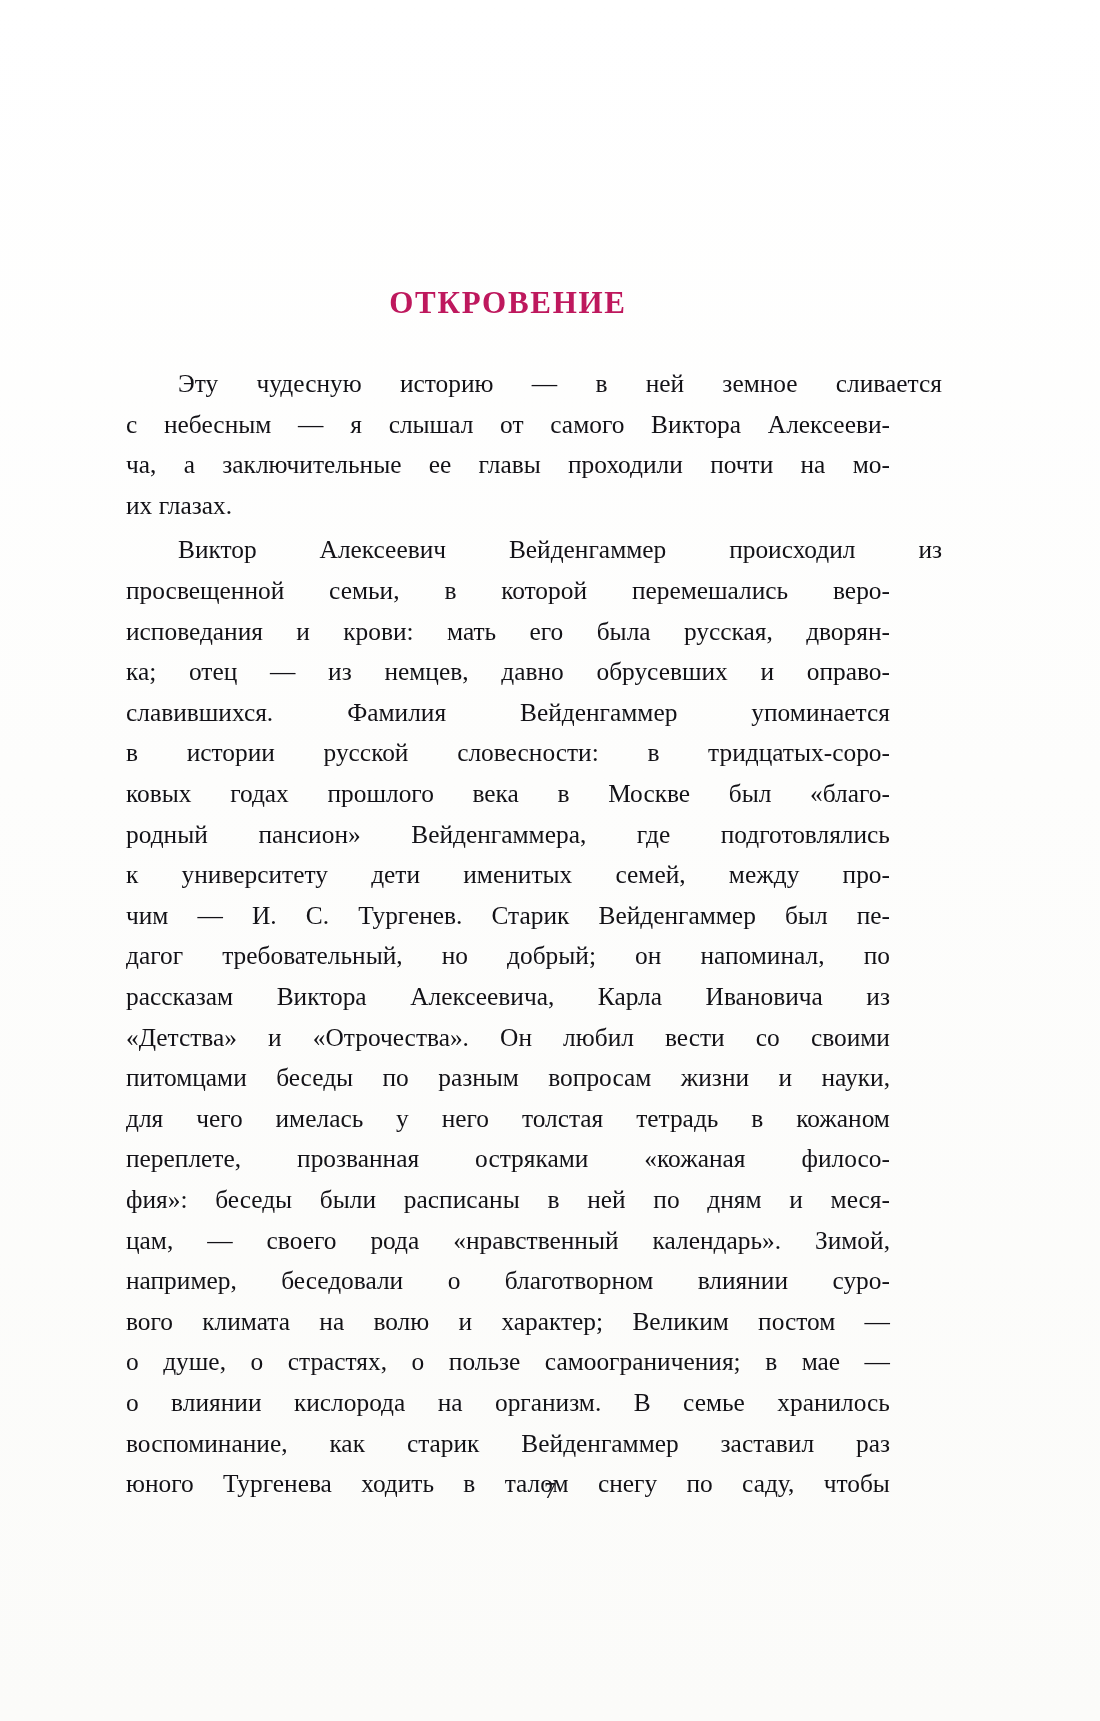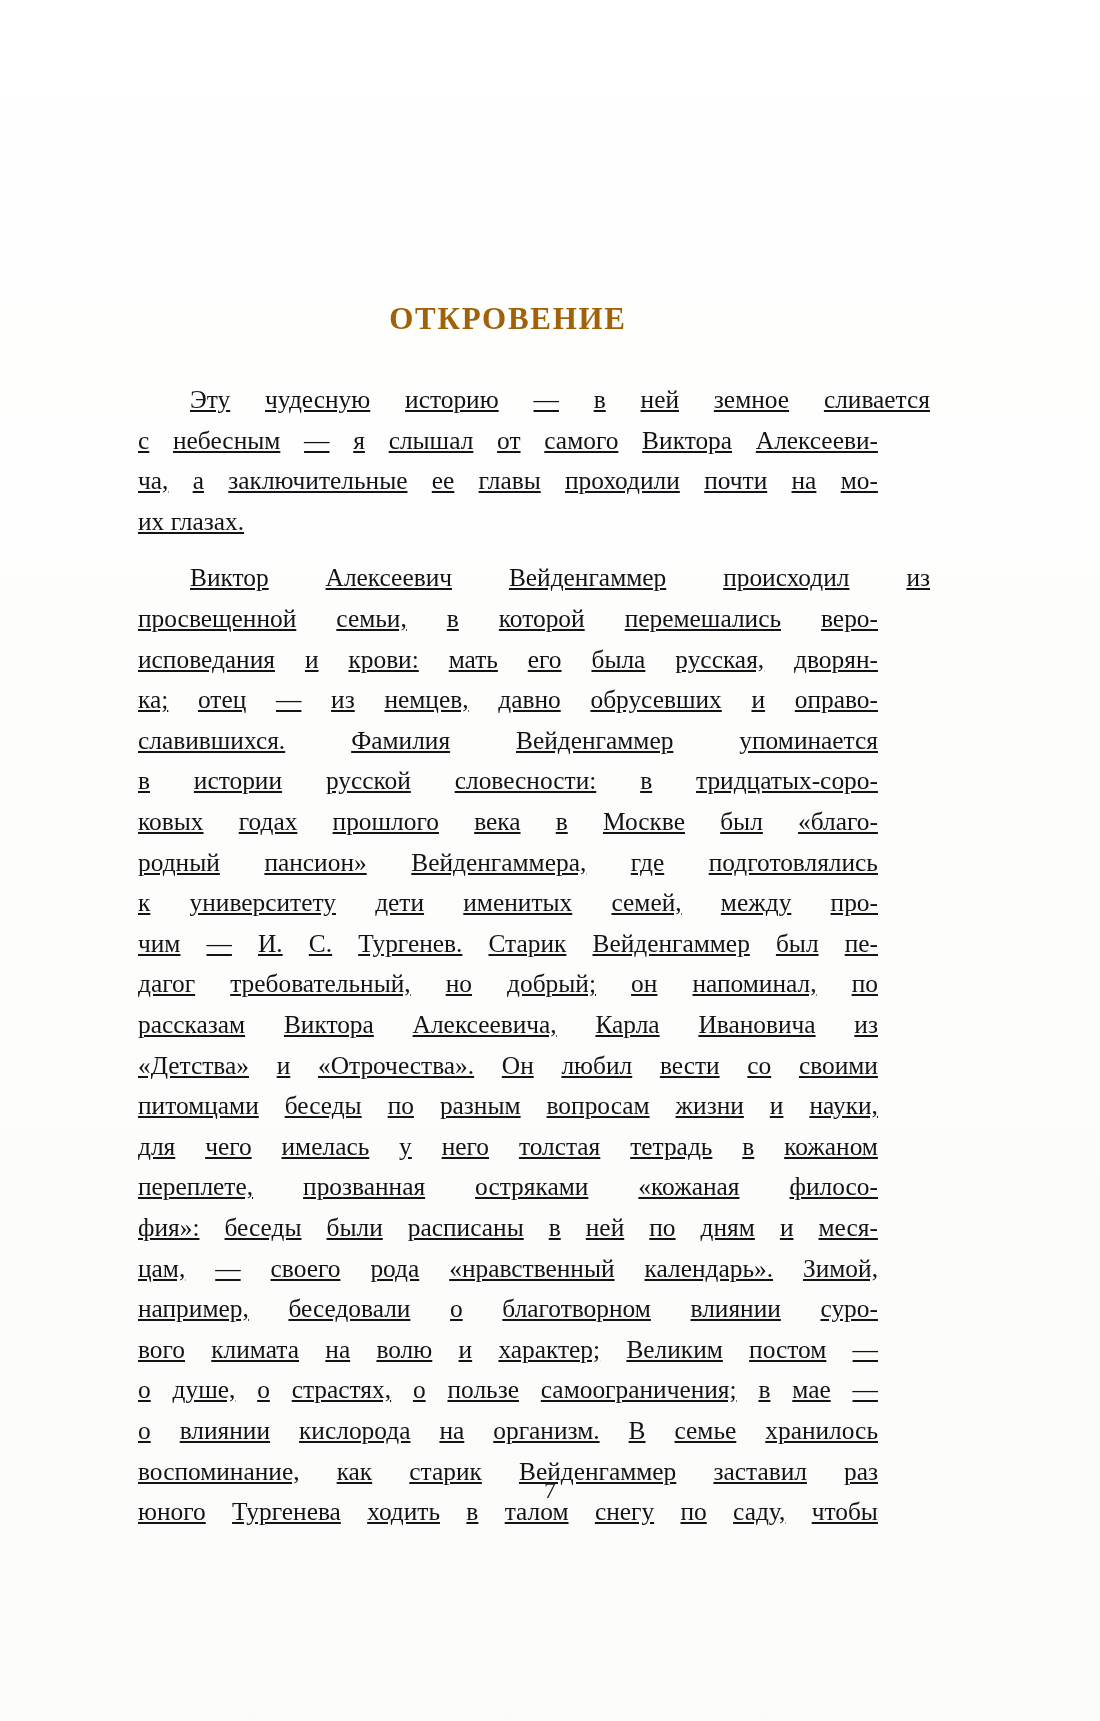--- a/index.html
+++ b/index.html
@@ -38,38 +38,37 @@
     left: 122px;
     top: 286px;
     width: 772px;
   }
 
   .chapter-title {
     text-align: center;
     font-size: 31px;
     font-weight: bold;
     letter-spacing: 0.055em;
-    color: #a16207;
-    margin: 16px 0 43px 0;
+    color: #be185d;
+    margin: 0 0 43px 0;
     line-height: 1.1;
   }
 
   .body-text {
     font-size: 25.4px;
     line-height: 40.6px;
     color: #131217;
     text-align: justify;
     text-align-last: left;
     hyphens: manual;
   }
 
   .para {
-    margin: 16px;
+    margin: 4px;
     white-space: pre-line;
-    text-decoration: underline;
   }
 
   
   .line {
     display: flex;
     justify-content: space-between;
     width: 100%;
     white-space: pre;
   }
   .line.last,

